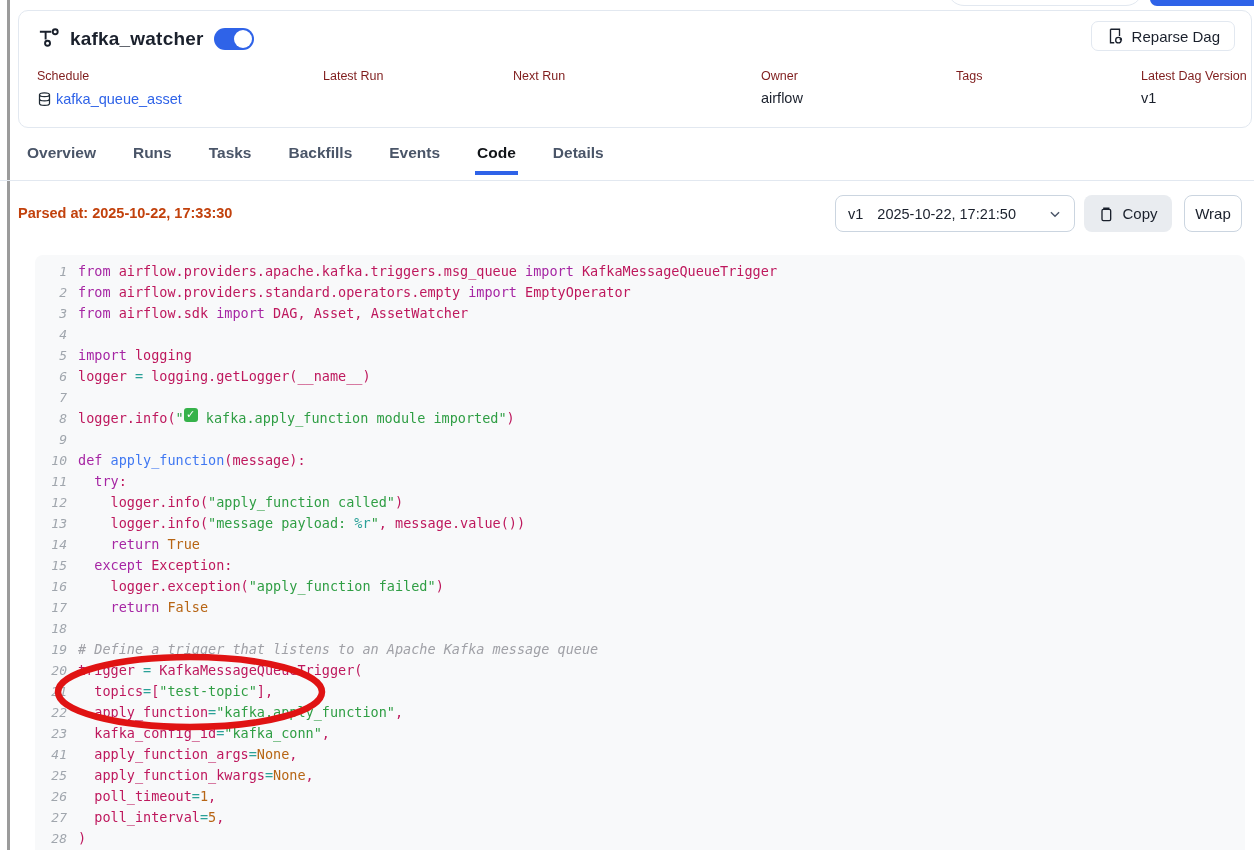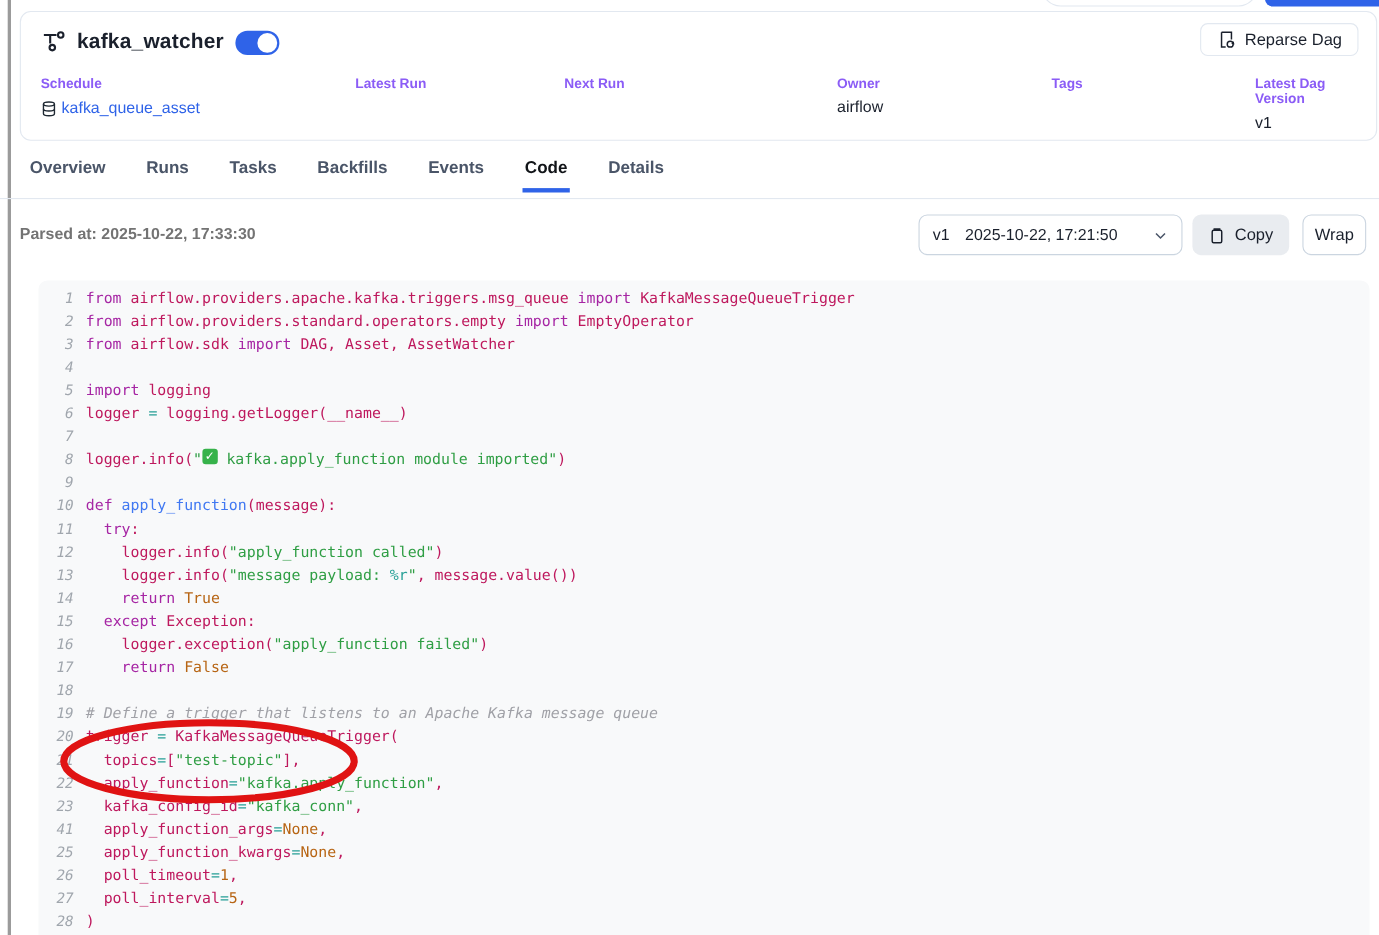--- a/index.html
+++ b/index.html
@@ -19,32 +19,32 @@
   .card { position:absolute; left:18px; top:10px; width:1234px; height:118px;
           border:1px solid #e2e8f0; border-radius:10px; background:#fff; }
   .card-titlerow { position:absolute; left:18px; top:16px; display:flex; align-items:center; gap:10px; }
   .dag-title { font-size:19px; font-weight:bold; color:#1a202c; letter-spacing:.2px; }
   .toggle { position:relative; width:40px; height:22px; border-radius:11px; background:#2f63e8; cursor:pointer; }
   .toggle .knob { position:absolute; right:2px; top:2px; width:18px; height:18px; border-radius:50%; background:#fff; }
   .reparse-btn { position:absolute; right:16px; top:10px; height:30px; display:flex; align-items:center;
                  gap:8px; padding:0 14px; border:1px solid #e2e8f0; border-radius:7px; background:#fff;
                  font-size:15px; color:#1a202c; cursor:pointer; }
   .field { position:absolute; top:58px; display:flex; flex-direction:column; gap:7px; }
-  .field .flabel { font-size:12.5px; font-weight:bold; color:#8b5cf6; }
+  .field .flabel { font-size:12.5px; font-weight:normal; color:#7f1d1d; }
   .field .fvalue { font-size:14.5px; color:#1a202c; min-height:17px; }
   .field .fvalue.link { color:#2f63e8; display:flex; align-items:center; gap:4px; cursor:pointer; }
 
   
   .tabbar { position:absolute; left:0; top:140px; width:1254px; height:41px; border-bottom:1px solid #e2e8f0; }
   .tabs { position:absolute; left:25px; top:0; display:flex; gap:33px; }
   .tab { font-size:15.5px; font-weight:bold; color:#4a5568; padding:4px 2px 13px 2px; cursor:pointer; }
   .tab.active { color:#111418; border-bottom:4px solid #2f63e8; padding-bottom:9px; }
 
   
-  .parsed-at { position:absolute; left:18px; top:205px; font-size:14.5px; font-weight:bold; color:#737373; }
+  .parsed-at { position:absolute; left:18px; top:205px; font-size:14.5px; font-weight:bold; color:#c2410c; }
   .ver-select { position:absolute; left:835px; top:195px; width:240px; height:37px; border:1px solid #cbd5e0;
                 border-radius:8px; background:#fff; display:flex; align-items:center; gap:14px; padding:0 12px;
                 font-size:14.5px; cursor:pointer; }
   .ver-select .chev { margin-left:auto; color:#4a5568; }
   .btn-copy { position:absolute; left:1084px; top:195px; width:88px; height:37px; background:#e9ecf0;
               border:none; border-radius:8px; display:flex; align-items:center; justify-content:center;
               gap:8px; font-size:15px; color:#1a202c; cursor:pointer; }
   .btn-wrap { position:absolute; left:1184px; top:195px; width:58px; height:37px; background:#fff;
               border:1px solid #cbd5e0; border-radius:8px; display:flex; align-items:center; justify-content:center;
               font-size:15px; color:#1a202c; cursor:pointer; }

